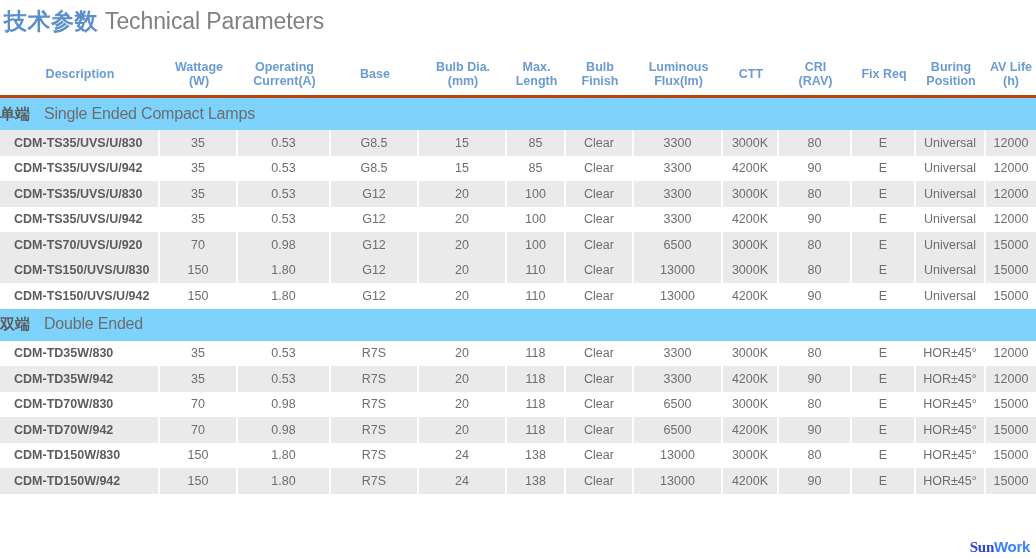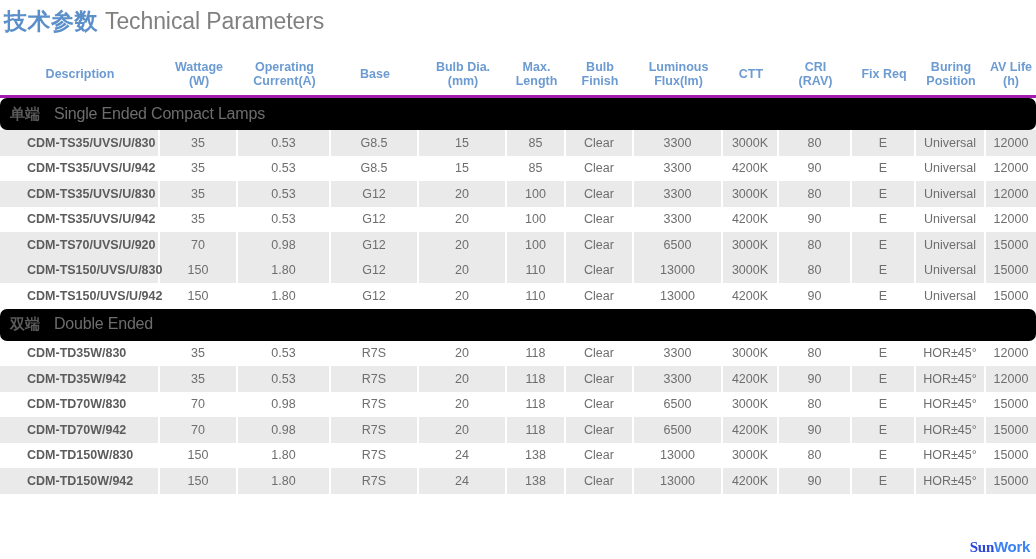--- a/index.html
+++ b/index.html
@@ -64,31 +64,29 @@
   
   tr.hdr-en td {
     background: #ffffff;
     color: #6c9bd2;
     font-size: 12.5px;
     font-weight: bold;
     text-align: center;
     height: 42px;
     vertical-align: middle;
     line-height: 14px;
-    border-bottom: 3px solid #a21caf;
+    border-bottom: 3px solid #c2410c;
   }
 
   
   tr.section td {
-    background: #000000;
+    background: #7dd3fc;
     height: 32px;
     vertical-align: middle;
-    padding-left: 10px;
     white-space: nowrap;
-    border-radius: 7px;
   }
   tr.section .sec-cn {
     font-size: 15px;
     font-weight: bold;
     color: #5a5a5a;
   }
   tr.section .sec-en {
     font-size: 16px;
     color: #6d6d6d;
     margin-left: 14px;
@@ -101,21 +99,21 @@
     font-size: 12.5px;
     color: #6e6e6e;
     text-align: center;
     vertical-align: middle;
     border-right: 2px solid #ffffff;
     white-space: nowrap;
   }
   tr.data td:last-child { border-right: none; }
   tr.data td.desc {
     text-align: left;
-    padding-left: 27px;
+    padding-left: 14px;
     font-weight: bold;
     color: #5c5c5c;
     font-size: 12.5px;
   }
   tr.data.shade td { background: #eaeaea; }
   tr.data.plain td { background: #ffffff; }
 
   
   .watermark {
     position: absolute;

